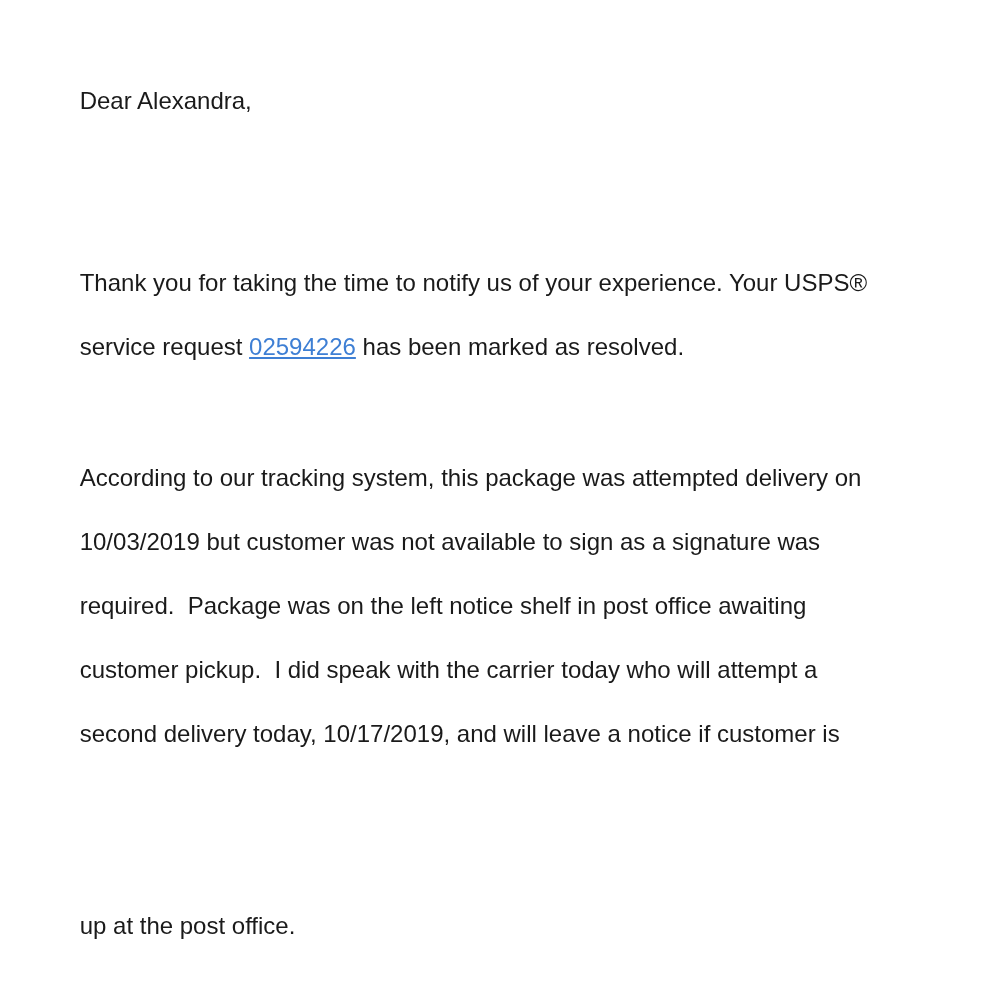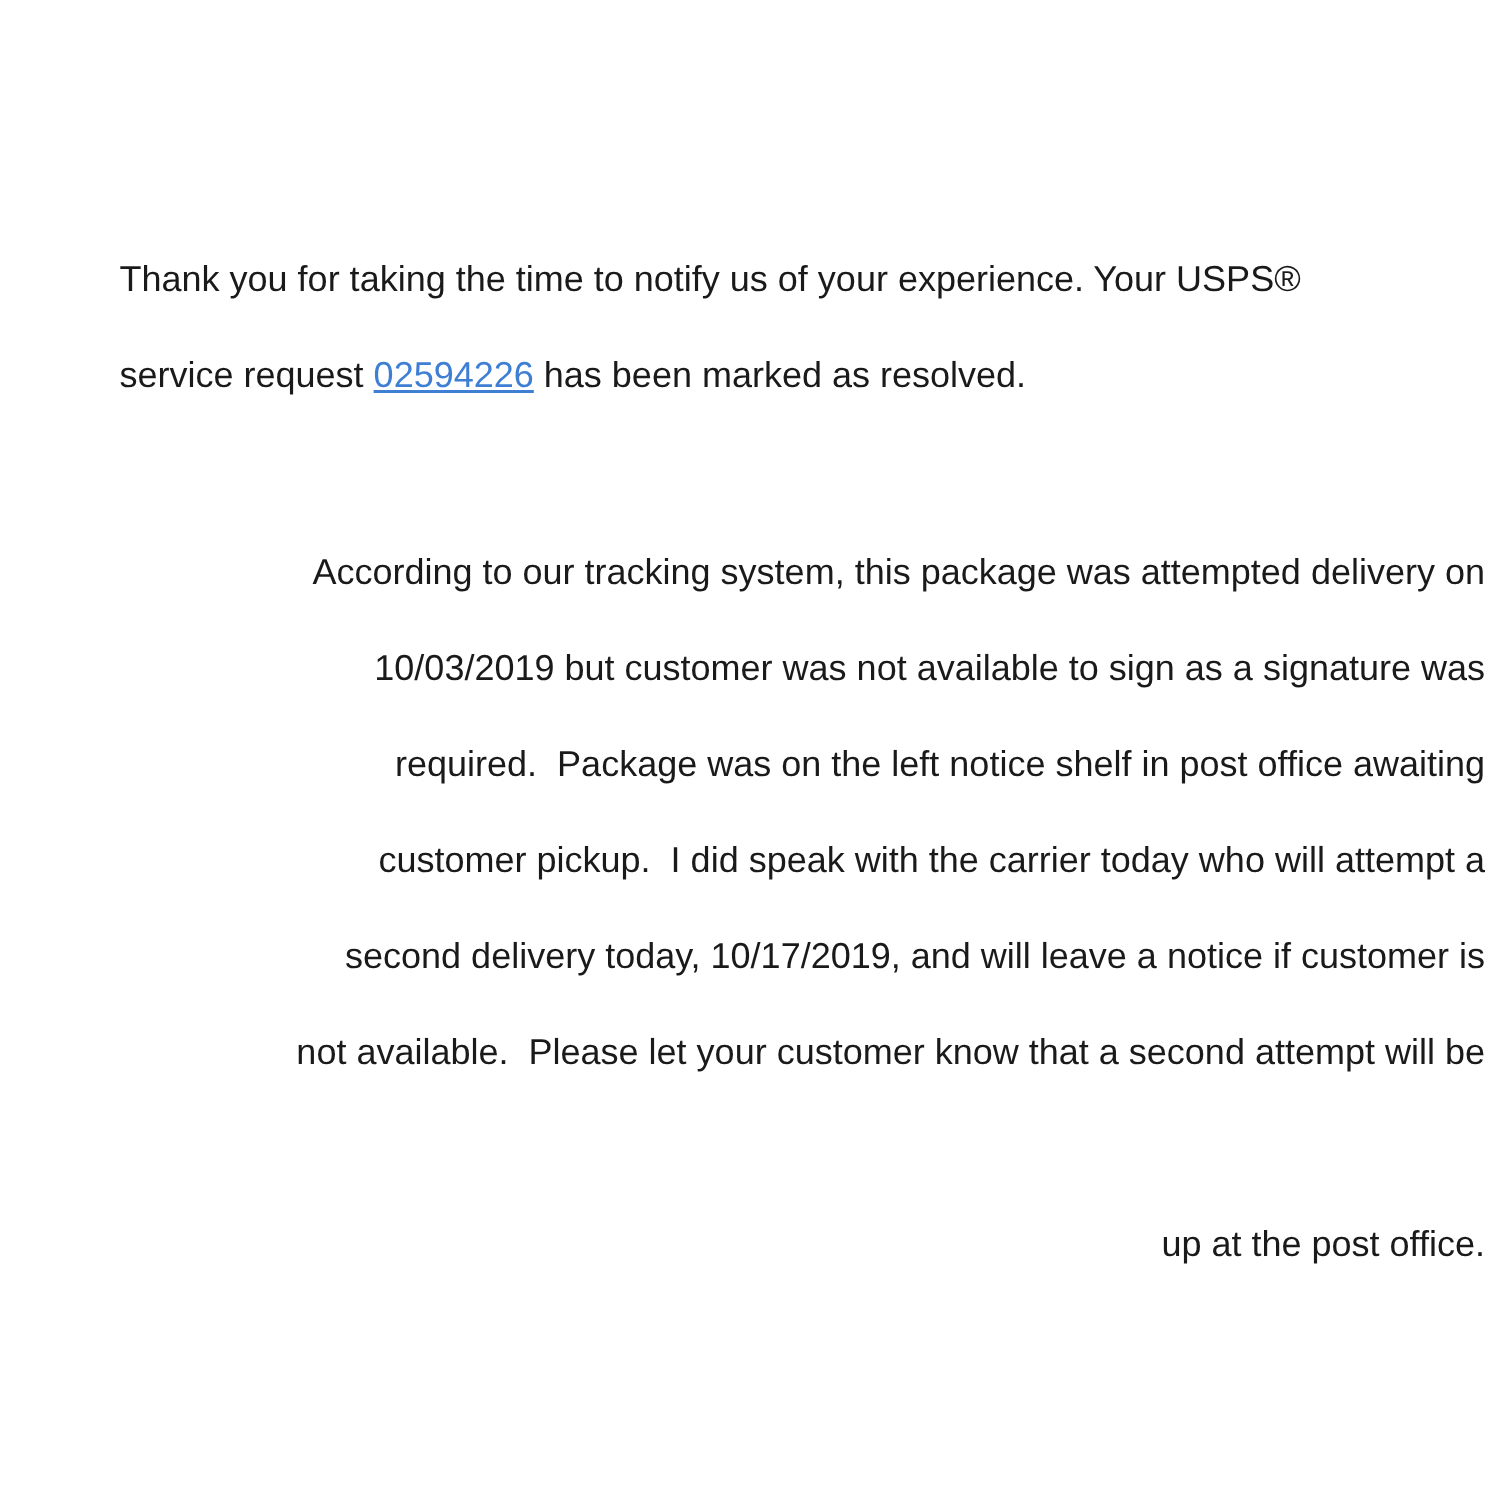--- a/index.html
+++ b/index.html
@@ -15,42 +15,45 @@
   }
   .letter {
     padding: 53px 10px 0 53px;
   }
   .line-block {
     line-height: 32px;
     white-space: pre-wrap;
   }
   .salutation { margin-top: 0; }
   .para-thankyou { margin-top: 86px; }
-  .para-tracking { margin-top: 35px; text-align: right; }
+  .para-tracking { margin-top: 35px; }
   a.text-link {
     color: var(--link, #3e7fd4);
     text-decoration: underline;
     cursor: pointer;
   }
 </style>
 </head>
 <body>
 
 <div class="letter">
 
+  <div class="line-block salutation">
+    <span>Dear Alexandra,</span>
+  </div>
 
   <div class="line-block para-thankyou">
     <span>Thank you for taking the time to notify us of your experience. Your USPS®</span><br>
     <span>service request </span><a class="text-link">02594226</a><span> has been marked as resolved.</span>
   </div>
 
   <div class="line-block para-tracking">
     <span>According to our tracking system, this package was attempted delivery on</span><br>
     <span>10/03/2019 but customer was not available to sign as a signature was</span><br>
     <span>required.  Package was on the left notice shelf in post office awaiting</span><br>
     <span>customer pickup.  I did speak with the carrier today who will attempt a</span><br>
     <span>second delivery today, 10/17/2019, and will leave a notice if customer is</span><br>
-    <span>not available.  Please let your customer know that a second attempt will be</span><br>
+    <br>
     <br>
     <span>up at the post office.</span>
   </div>
 
 </div>
 
 </body></html>

